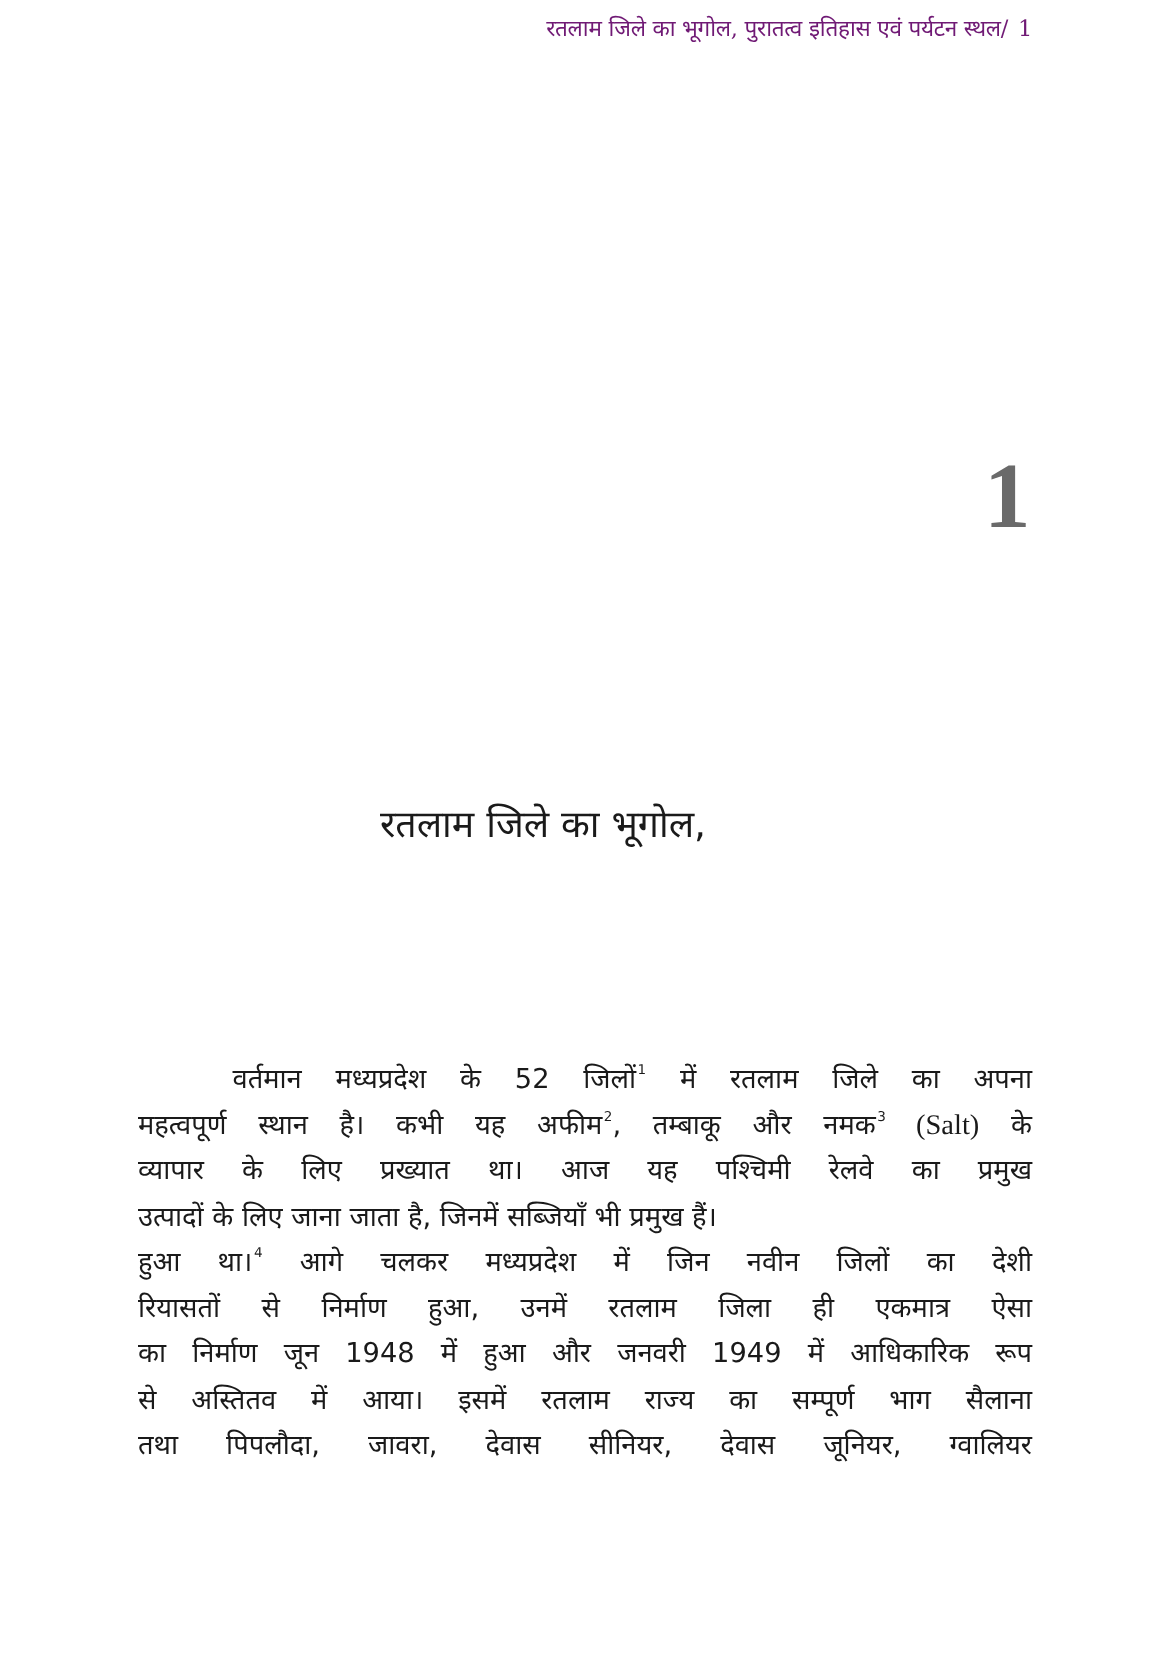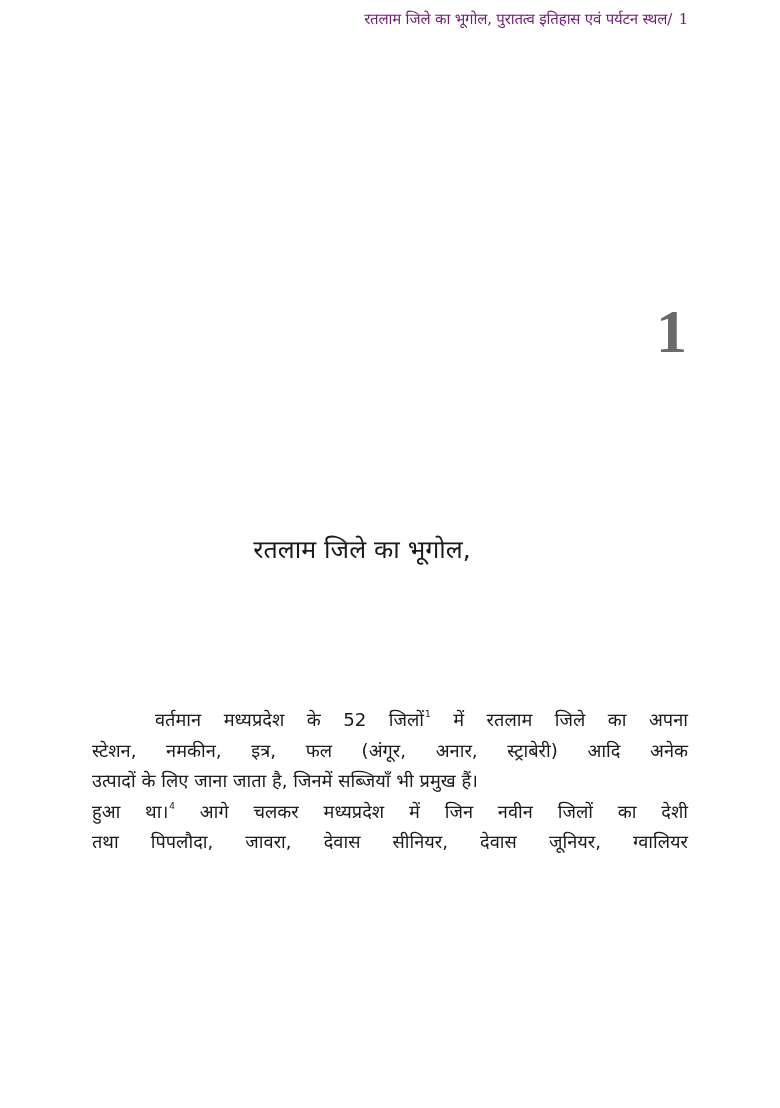--- a/index.html
+++ b/index.html
@@ -88,18 +88,22 @@
 
 <div class="chapter-number">1</div>
 
 <div class="chapter-title">
   <span class="line">रतलाम जिले का भूगोल,</span>
 </div>
 
 <div class="body-text">
 
   <span class="ln indent"><span>वर्तमान मध्यप्रदेश के 52 जिलों</span><sup>1</sup><span> में रतलाम जिले का अपना</span></span>
-  <span class="ln">स्टेशन, नमकीन, इत्र, फल (अंगूर, अनार, स्ट्राबेरी) आदि अनेक</span>
+  <span class="ln"><span>महत्वपूर्ण स्थान है। कभी यह अफीम</span><sup>2</sup><span>, तम्बाकू और नमक</span><sup>3</sup><span class="latin"> (Salt)</span><span> के</span></span>
+  <span class="ln">व्यापार के लिए प्रख्यात था। आज यह पश्चिमी रेलवे का प्रमुख</span>
   <span class="ln last">उत्पादों के लिए जाना जाता है, जिनमें सब्जियाँ भी प्रमुख हैं।</span>
 
   <span class="ln"><span>हुआ था।</span><sup>4</sup><span> आगे चलकर मध्यप्रदेश में जिन नवीन जिलों का देशी</span></span>
+  <span class="ln">रियासतों से निर्माण हुआ, उनमें रतलाम जिला ही एकमात्र ऐसा</span>
+  <span class="ln">का निर्माण जून 1948 में हुआ और जनवरी 1949 में आधिकारिक रूप</span>
+  <span class="ln">से अस्तितव में आया। इसमें रतलाम राज्य का सम्पूर्ण भाग सैलाना</span>
   <span class="ln">तथा पिपलौदा, जावरा, देवास सीनियर, देवास जूनियर, ग्वालियर</span>
 </div>
 
 </body></html>

